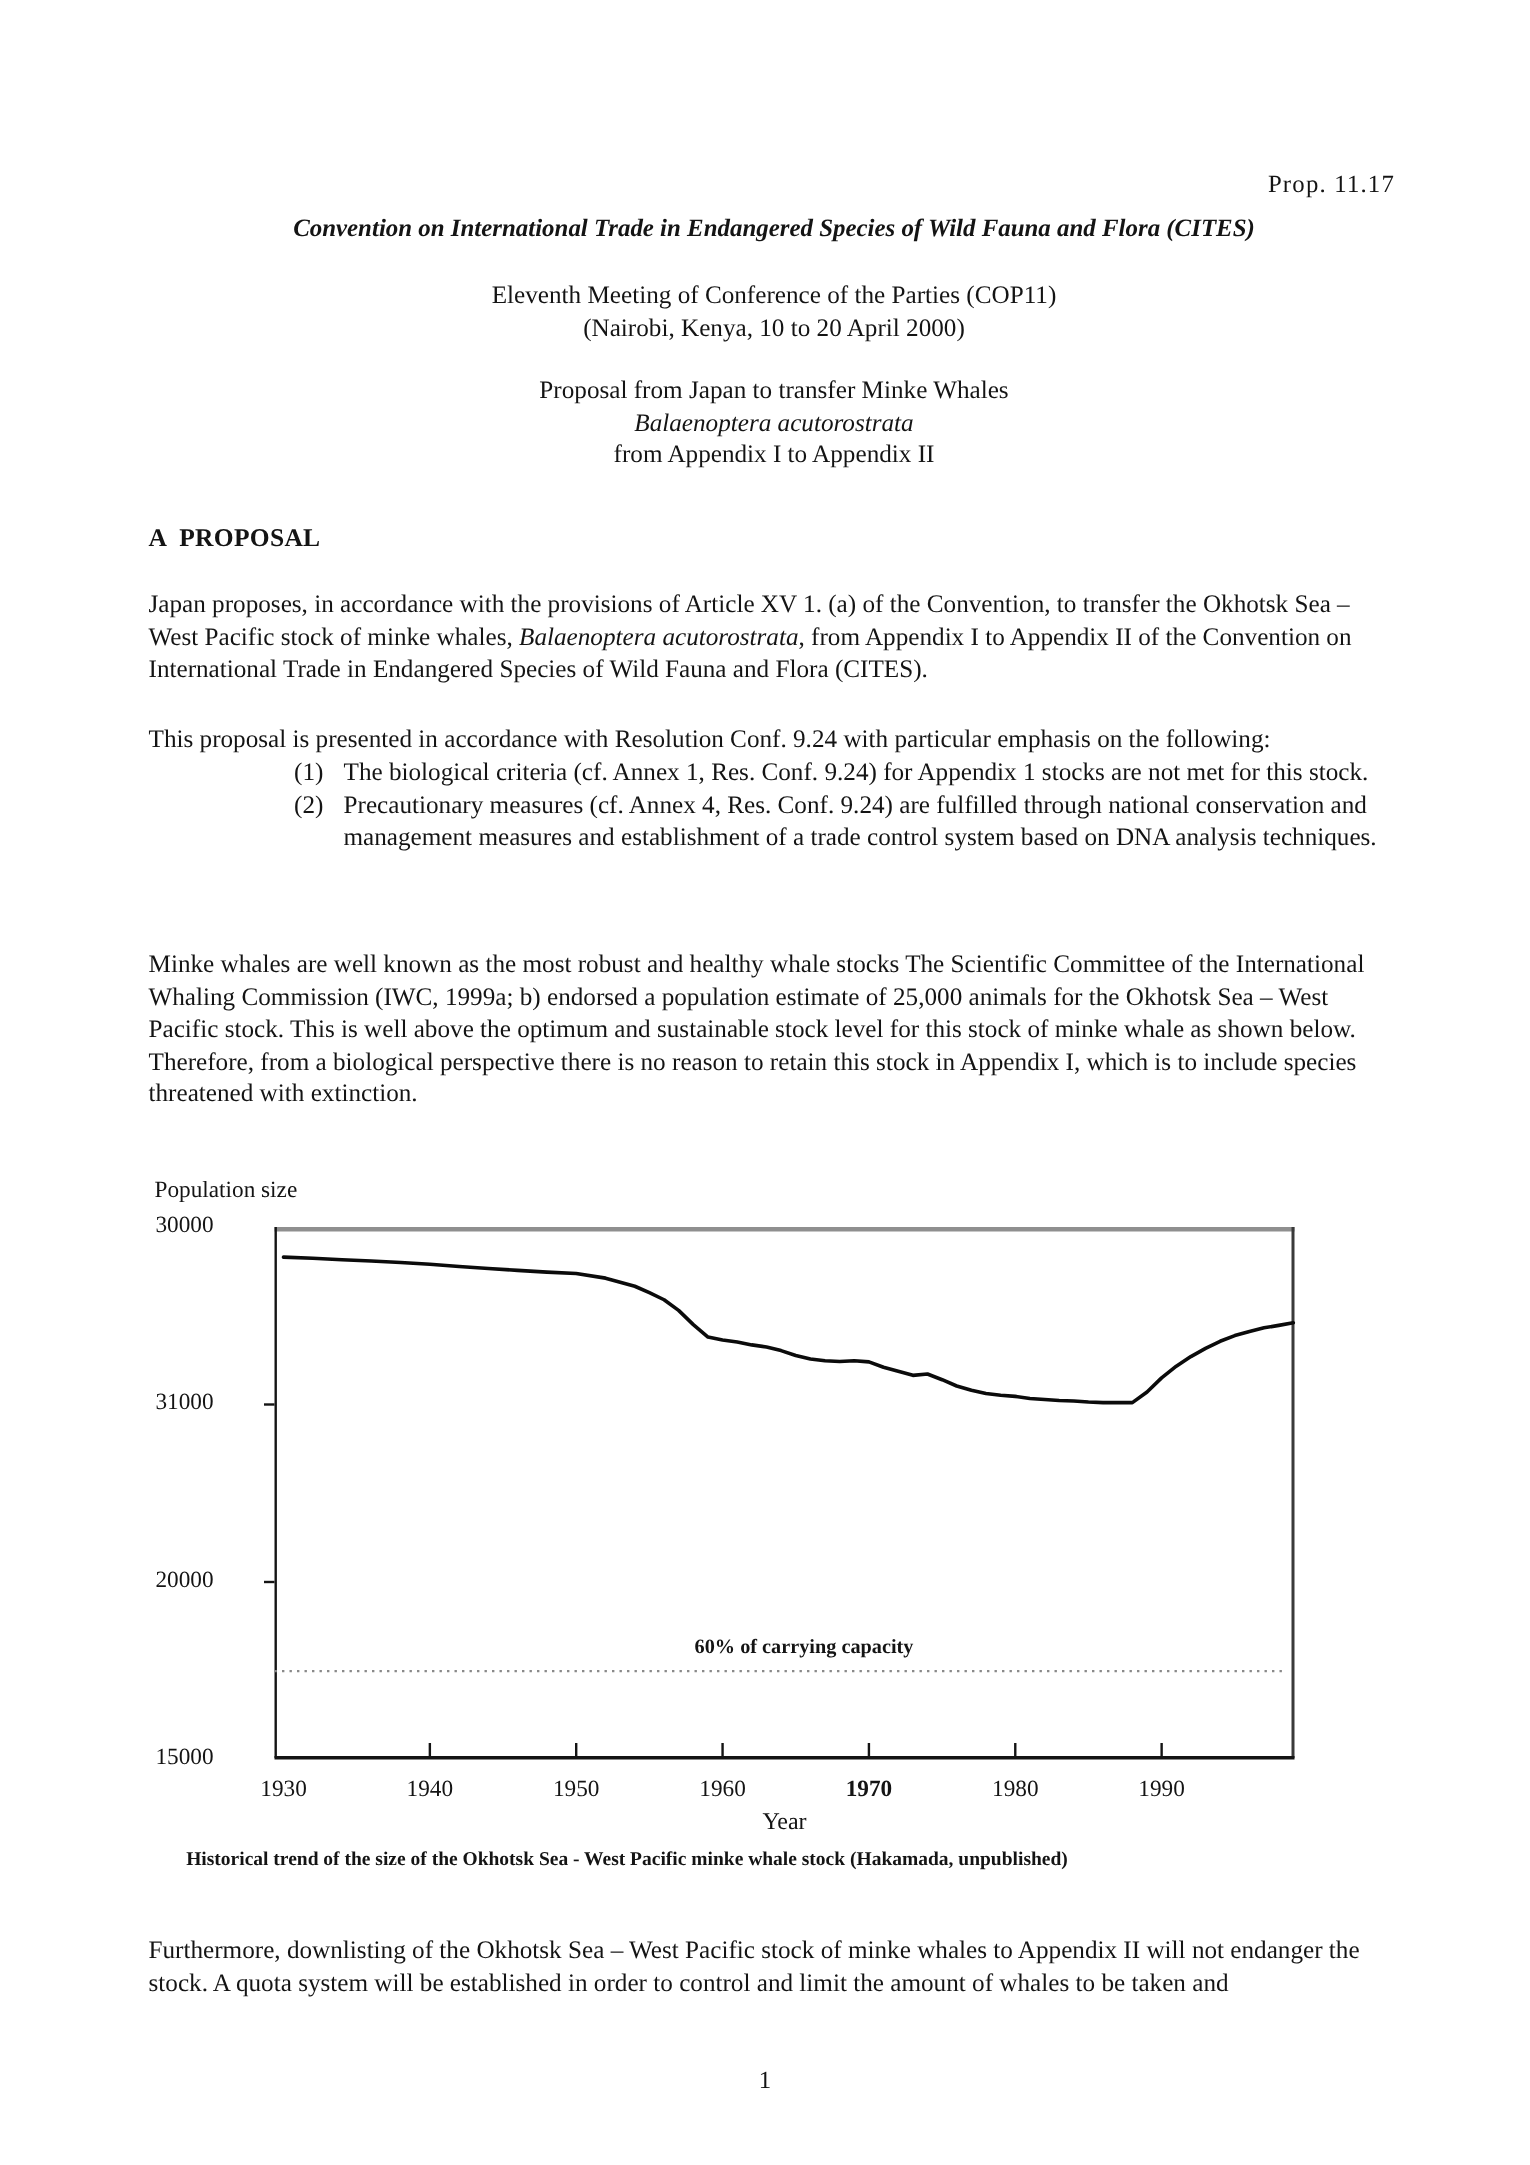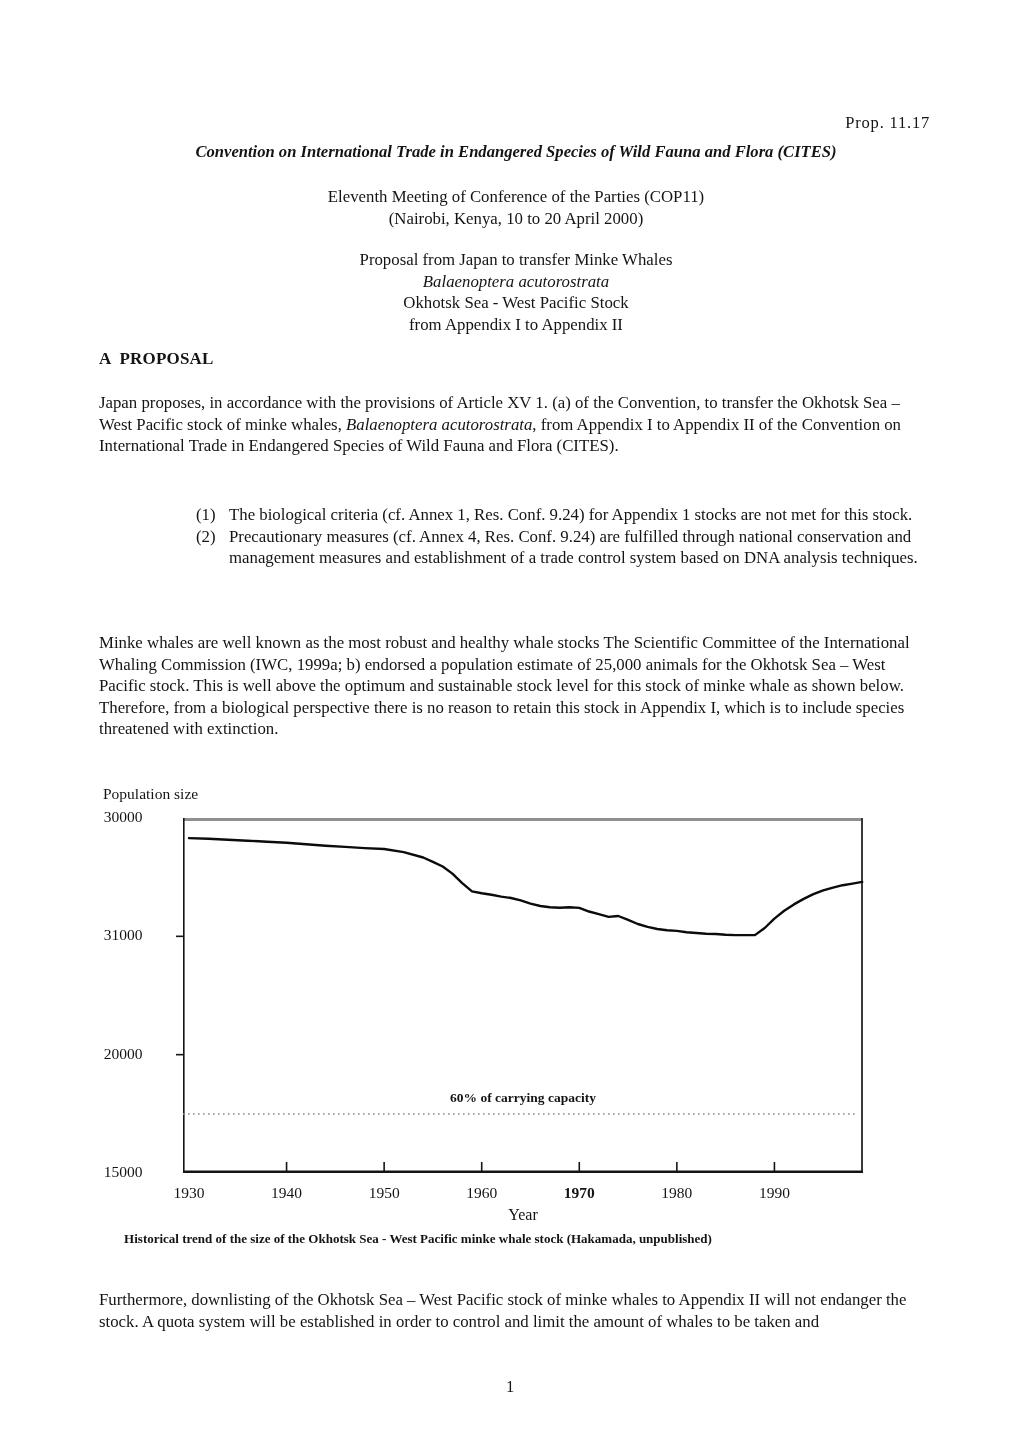--- a/index.html
+++ b/index.html
@@ -24,49 +24,49 @@
   .heading {
     top: 349px; left: 99px;
     font-size: 17px; font-weight: bold; white-space: pre; letter-spacing: 0.2px;
   }
   .list-item { display: grid; grid-template-columns: 33px 1fr; margin-left: 97px; width: 726px; }
   .chart-layer { position: absolute; left: 0; top: 0; width: 1020px; height: 1443px; }
   .ylabel { top: 785px; left: 103px; font-size: 15.5px; }
   .ytick { position: absolute; left: 70px; width: 106px; text-align: center; font-size: 15.5px; }
   .xtick { position: absolute; top: 1184px; width: 70px; text-align: center; font-size: 15.5px; }
   .xlabel { top: 1206px; left: 463px; width: 120px; text-align: center; font-size: 16px; }
-  .ref-label { top: 1090px; left: 423px; width: 200px; text-align: center; font-weight: bold; font-size: 13.5px; }
+  .ref-label { top: 1090px; left: 436px; width: 200px; text-align: center; font-weight: bold; font-size: 13.5px; }
   .caption { top: 1231px; left: 0; width: 836px; text-align: center; font-weight: bold; font-size: 13px; }
   .page-num { top: 1377px; left: 0; width: 1020px; text-align: center; font-size: 16.5px; }
 </style>
 </head>
 <body>
 
 <div class="page">
 
   <div class="abs doc-number">Prop. 11.17</div>
 
   <div class="abs col centered title-line" style="top:142px;font-style:italic;">Convention on International Trade in Endangered Species of Wild Fauna and Flora (CITES)</div>
 
   <div class="abs col centered body-text" style="top:186px;">
     <div class="bold">Eleventh Meeting of Conference of the Parties (COP11)</div>
     <div class="bold">(Nairobi, Kenya, 10 to 20 April 2000)</div>
   </div>
 
   <div class="abs col centered body-text" style="top:249px;">
     <div class="bold">Proposal from Japan to transfer Minke Whales</div>
     <div class="bold" style="font-style:italic;">Balaenoptera acutorostrata</div>
-    <div class="bold">Okhotsk Sea - West Pacific Stock</div>
     <div class="bold">from Appendix I to Appendix II</div>
   </div>
 
   <div class="abs heading">A  PROPOSAL</div>
 
   <div class="abs col body-text" style="top:392px;"><span>Japan proposes, in accordance with the provisions of Article XV 1. (a) of the Convention, to transfer the Okhotsk Sea – West Pacific stock of minke whales, </span><i>Balaenoptera acutorostrata</i><span>, from Appendix I to Appendix II of the Convention on International Trade in Endangered Species of Wild Fauna and Flora (CITES).</span></div>
 
+  <div class="abs col body-text" style="top:482px;">This proposal is presented in accordance with Resolution Conf. 9.24 with particular emphasis on the following:</div>
 
   <div class="abs col body-text" style="top:504px;">
     <div class="list-item">
       <span>(1)</span>
       <span>The biological criteria (cf. Annex 1, Res. Conf. 9.24) for Appendix 1 stocks are not met for this stock.</span>
     </div>
     <div class="list-item">
       <span>(2)</span>
       <span>Precautionary measures (cf. Annex 4, Res. Conf. 9.24) are fulfilled through national conservation and management measures and establishment of a trade control system based on DNA analysis techniques.</span>
     </div>

